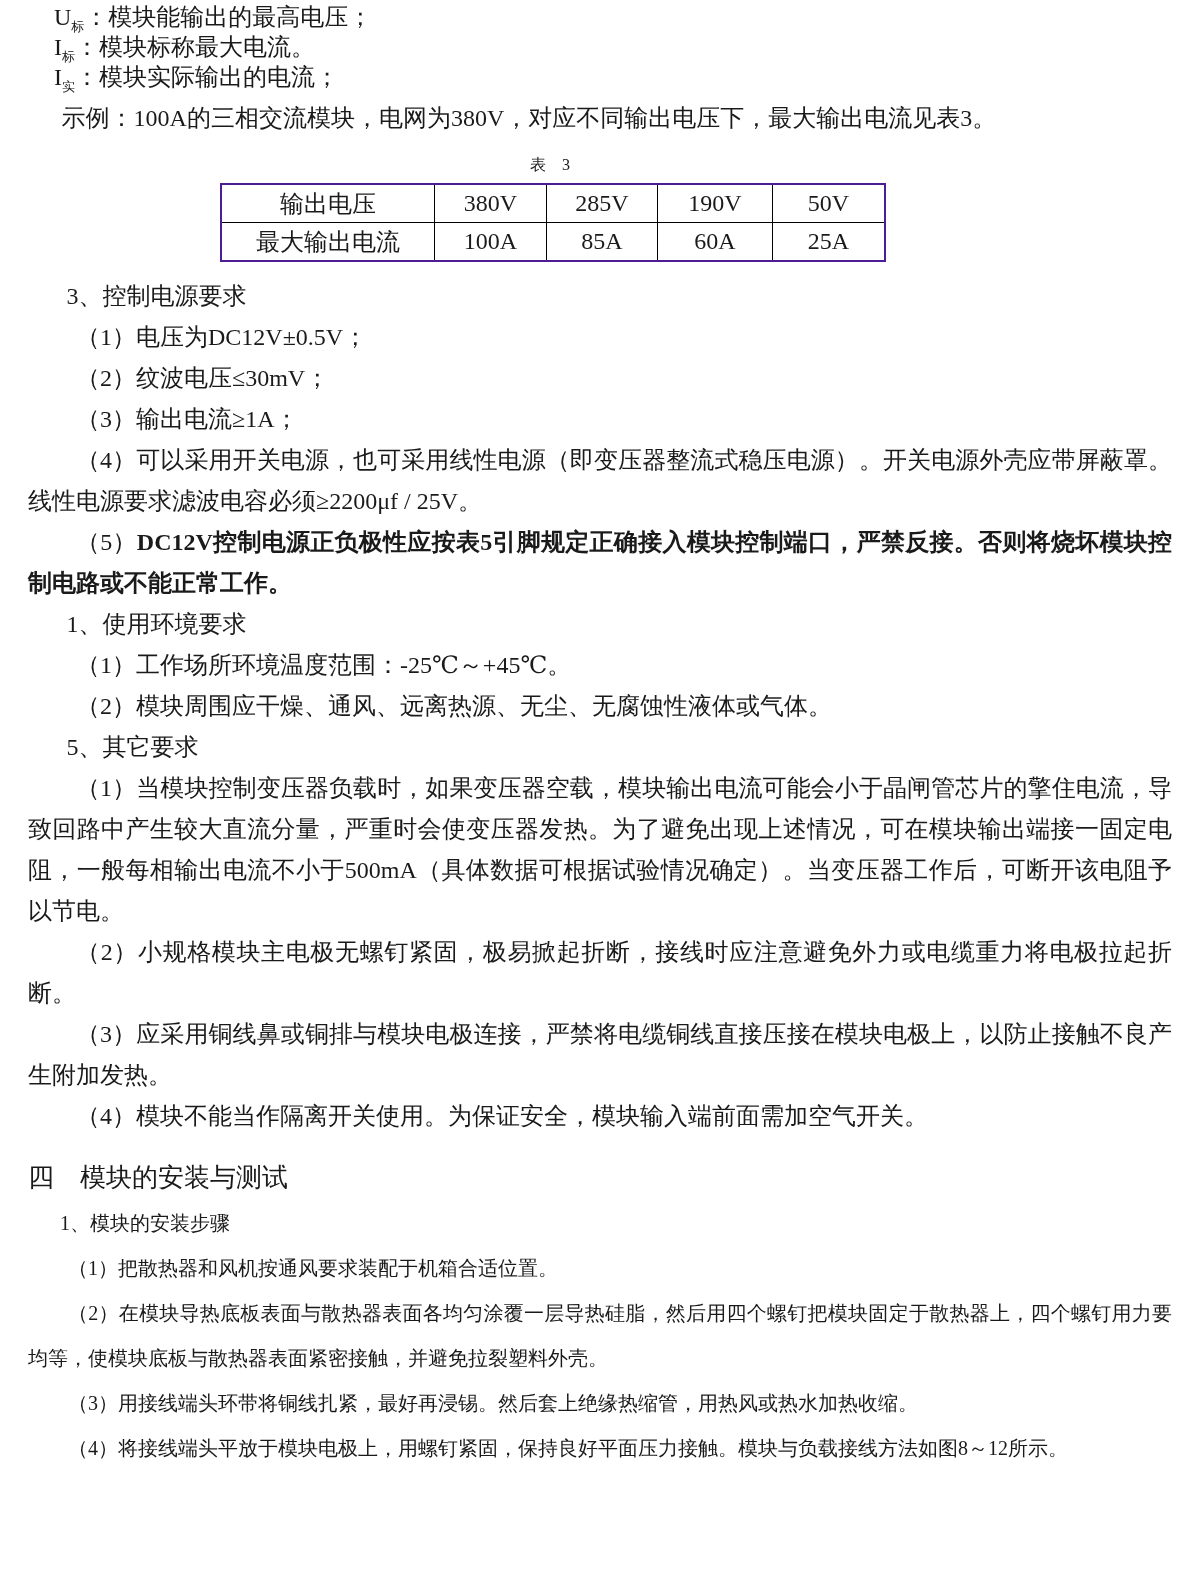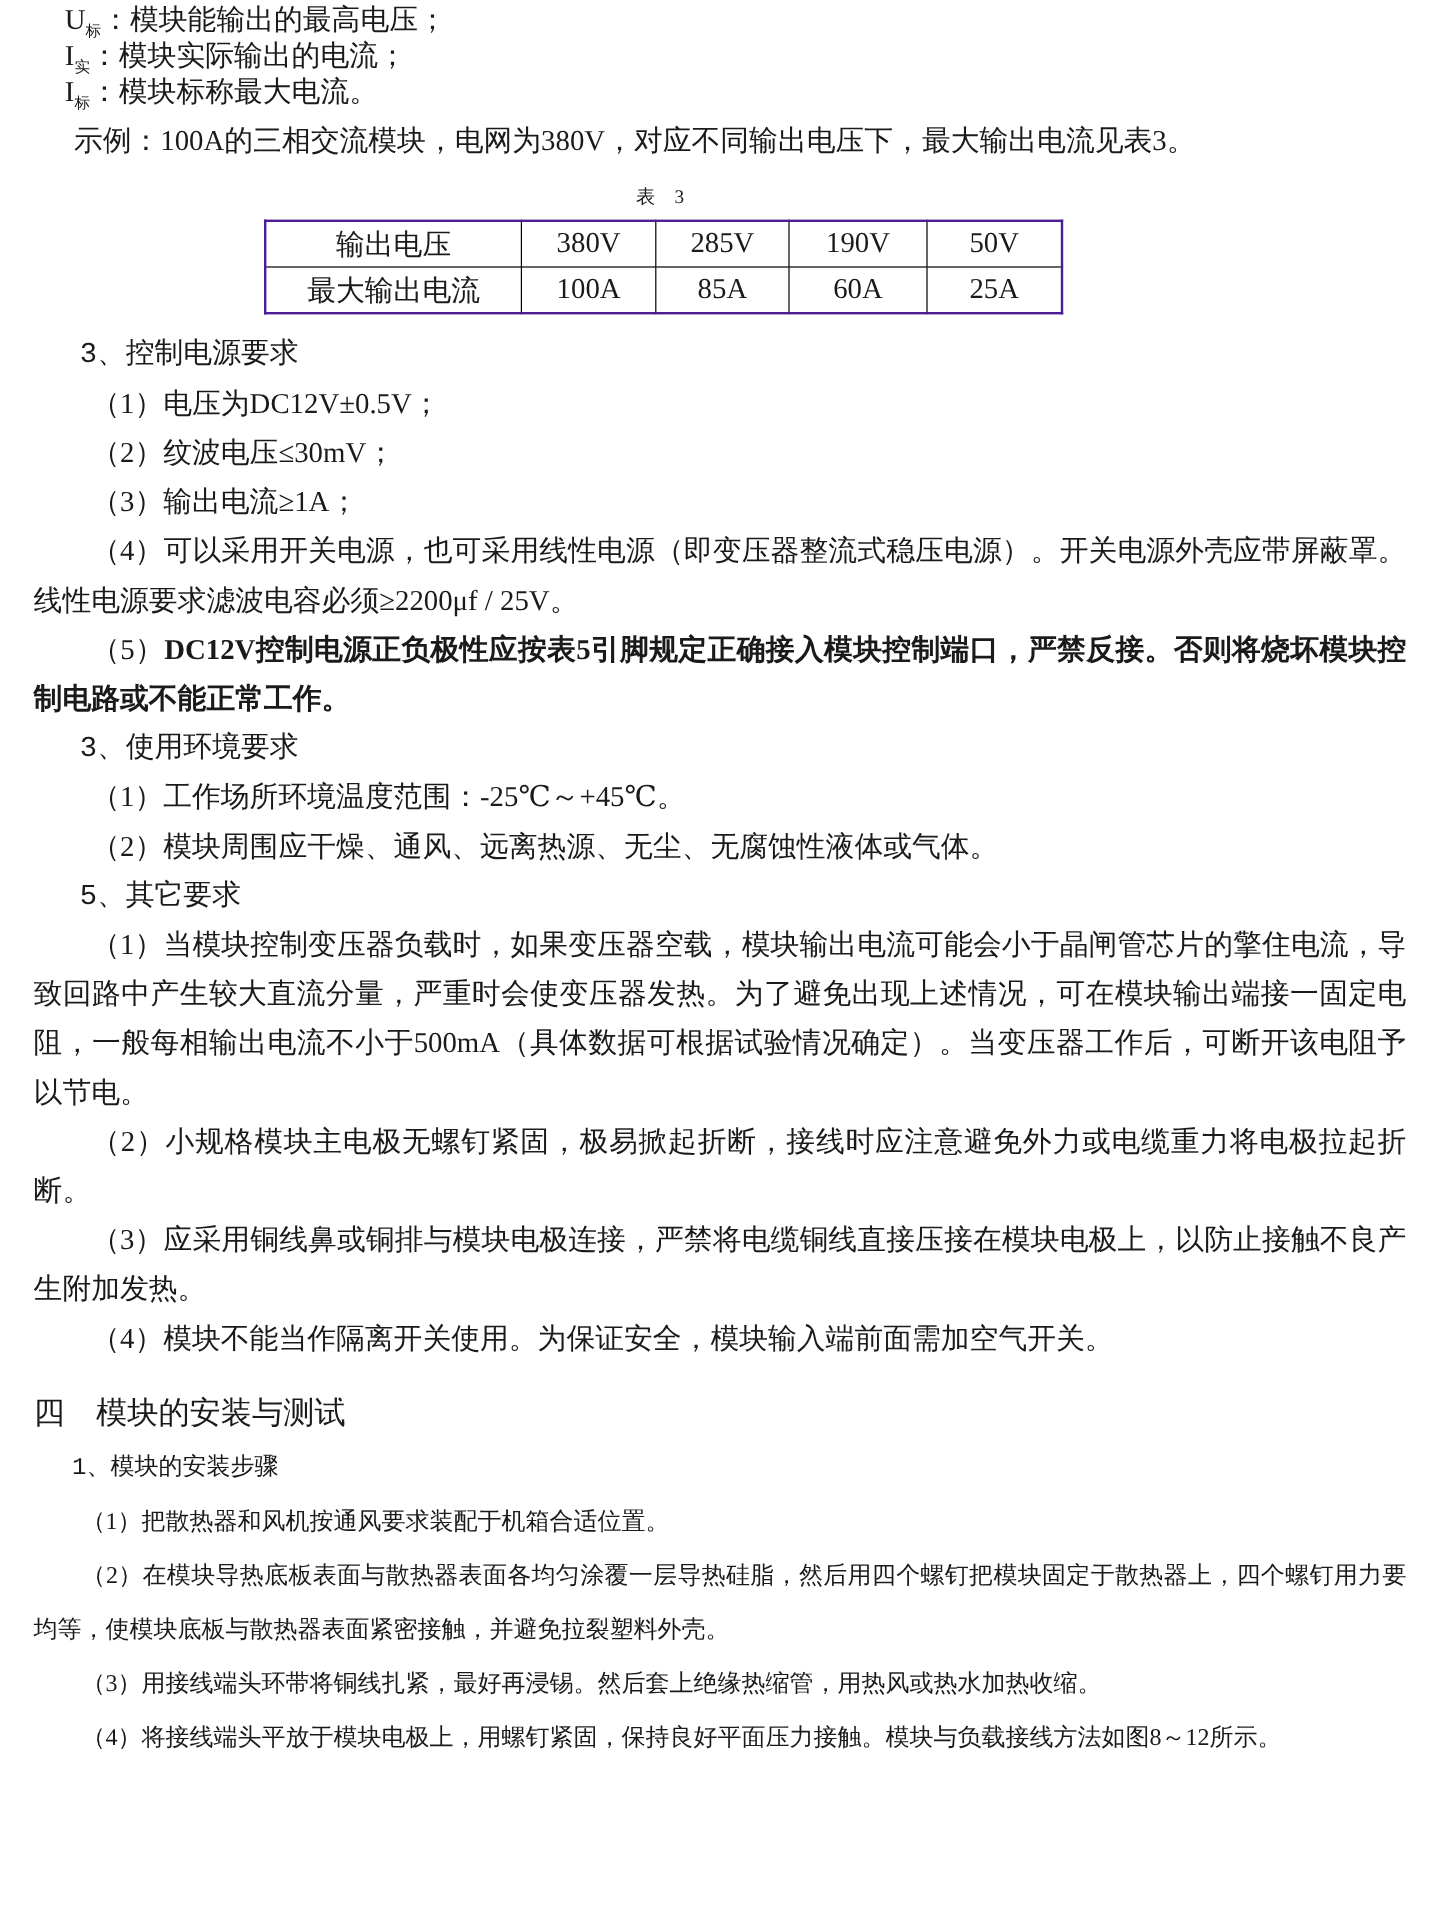--- a/index.html
+++ b/index.html
@@ -75,21 +75,20 @@
     margin-top: 14px;
     font-size: 24px;
     line-height: 41px;
   }
   .flow p {
     margin: 0;
     text-align: justify;
   }
   .h2 {
     text-indent: 1.6em;
-    font-family: Liberation Mono, monospace;
   }
   .item {
     text-indent: 2em;
   }
   .item b {
     font-weight: 700;
   }
   
   .chapter-heading {
     margin: 0;
@@ -107,22 +106,22 @@
     text-align: justify;
   }
 </style>
 </head>
 <body>
 
 <div class="page">
 
   <div class="defs">
     <p><span>U</span><sub>标</sub><span>：模块能输出的最高电压；</span></p>
+    <p><span>I</span><sub>标</sub><span>：模块标称最大电流。</span></p>
     <p><span>I</span><sub>实</sub><span>：模块实际输出的电流；</span></p>
-    <p><span>I</span><sub>标</sub><span>：模块标称最大电流。</span></p>
   </div>
 
   <p class="example">示例：100A的三相交流模块，电网为380V，对应不同输出电压下，最大输出电流见表3。</p>
 
   <p class="caption">表　3</p>
   <table class="t3">
     <tbody>
       <tr>
         <td class="col0">输出电压</td>
         <td class="col1">380V</td>
@@ -141,21 +140,21 @@
   </table>
 
   <div class="flow">
     <p class="h2">3、控制电源要求</p>
     <p class="item">（1）电压为DC12V±0.5V；</p>
     <p class="item">（2）纹波电压≤30mV；</p>
     <p class="item">（3）输出电流≥1A；</p>
     <p class="item">（4）可以采用开关电源，也可采用线性电源（即变压器整流式稳压电源）。开关电源外壳应带屏蔽罩。线性电源要求滤波电容必须≥2200μf / 25V。</p>
     <p class="item"><span>（5）</span><b>DC12V控制电源正负极性应按表5引脚规定正确接入模块控制端口，严禁反接。否则将烧坏模块控制电路或不能正常工作。</b></p>
 
-    <p class="h2">3、使用环境要求</p>
+    <p class="h2">1、使用环境要求</p>
     <p class="item">（1）工作场所环境温度范围：-25℃～+45℃。</p>
     <p class="item">（2）模块周围应干燥、通风、远离热源、无尘、无腐蚀性液体或气体。</p>
 
     <p class="h2">5、其它要求</p>
     <p class="item">（1）当模块控制变压器负载时，如果变压器空载，模块输出电流可能会小于晶闸管芯片的擎住电流，导致回路中产生较大直流分量，严重时会使变压器发热。为了避免出现上述情况，可在模块输出端接一固定电阻，一般每相输出电流不小于500mA（具体数据可根据试验情况确定）。当变压器工作后，可断开该电阻予以节电。</p>
     <p class="item">（2）小规格模块主电极无螺钉紧固，极易掀起折断，接线时应注意避免外力或电缆重力将电极拉起折断。</p>
     <p class="item">（3）应采用铜线鼻或铜排与模块电极连接，严禁将电缆铜线直接压接在模块电极上，以防止接触不良产生附加发热。</p>
     <p class="item">（4）模块不能当作隔离开关使用。为保证安全，模块输入端前面需加空气开关。</p>
 
     <p class="chapter-heading">四　模块的安装与测试</p>

